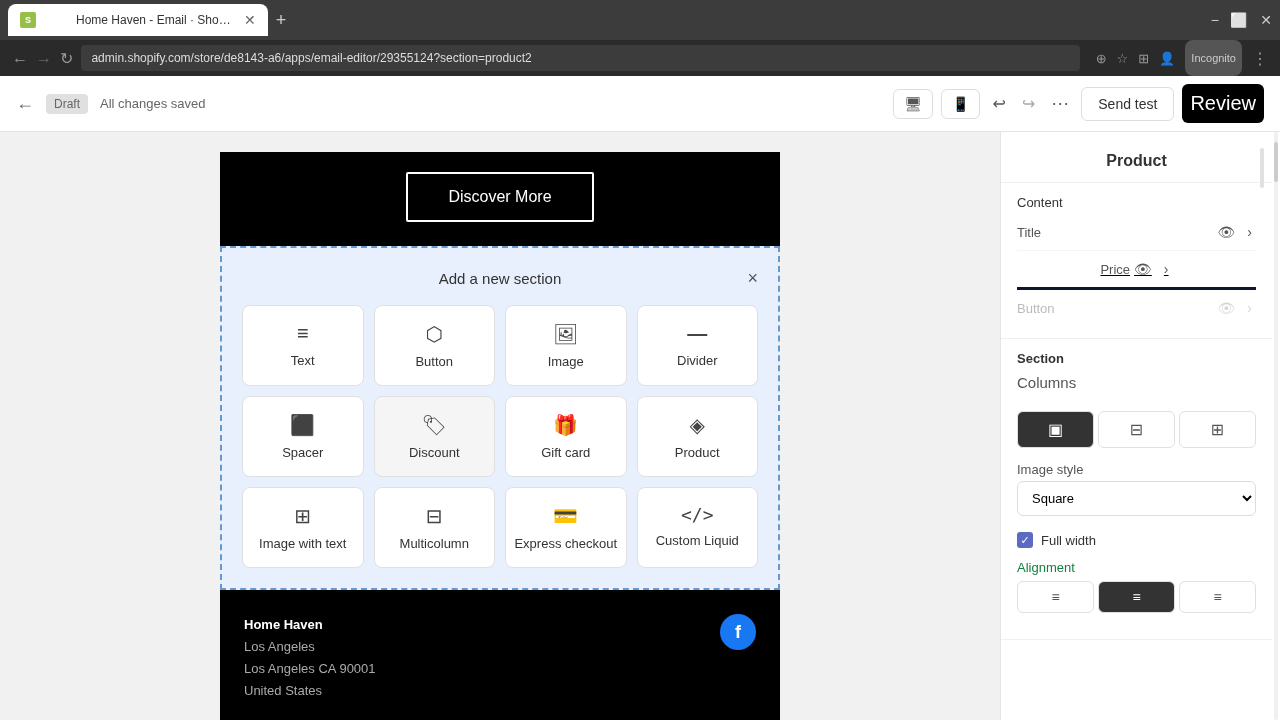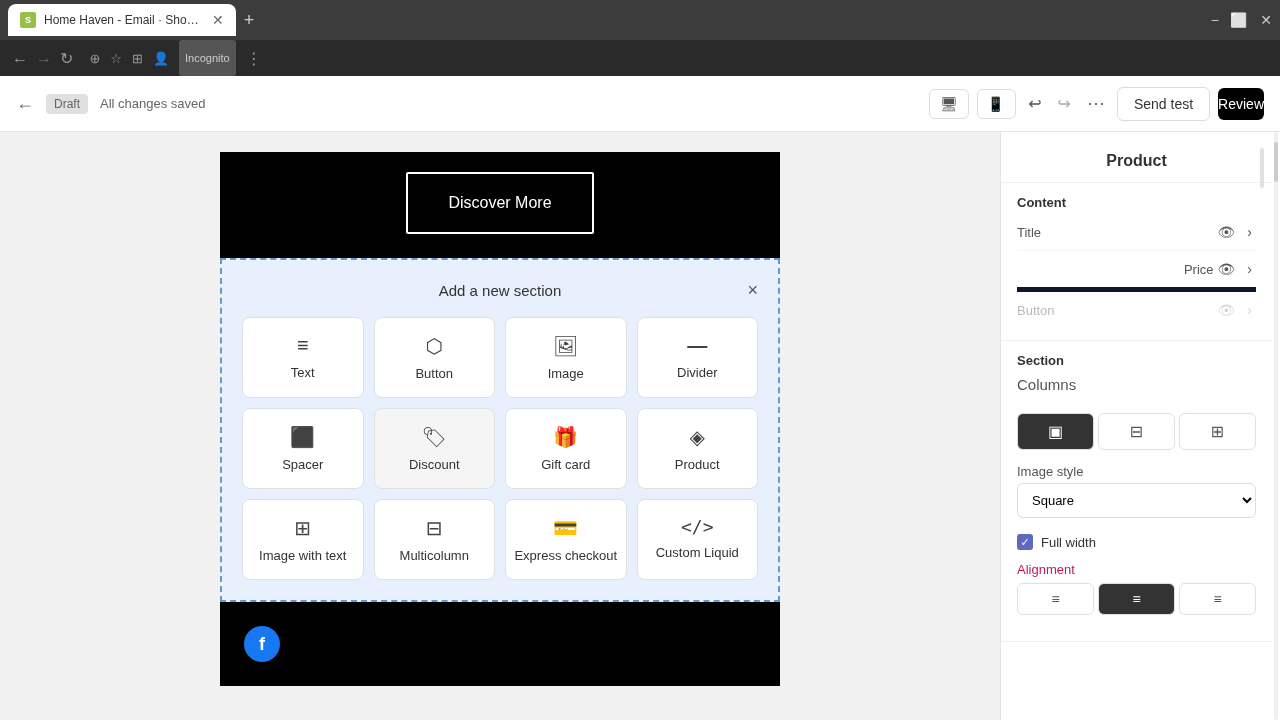--- a/index.html
+++ b/index.html
@@ -4,68 +4,69 @@
   <style>
     * { box-sizing: border-box; margin: 0; padding: 0; }
     body { font-family: -apple-system, BlinkMacSystemFont, 'Segoe UI', sans-serif; background: #f1f1f1; width: 1280px; height: 720px; overflow: hidden; }
   </style>
 </head>
 <body>
 
 <div style="background:#3c3c3c; height:40px; display:flex; align-items:center; padding:0 8px; gap:8px;">
   <div style="background:#fff; border-radius:8px 8px 0 0; height:32px; display:flex; align-items:center; padding:0 12px; gap:8px; font-size:13px; color:#333; min-width:200px;">
     <div style="width:16px; height:16px; background:#96bf48; border-radius:2px; display:flex; align-items:center; justify-content:center; color:white; font-size:9px; font-weight:bold;">S</div>
-    <span style="font-size:12px; white-space:nowrap; overflow:hidden; text-overflow:ellipsis; max-width:160px;">Home Haven - Email · Shopify</span>
+    <span style="font-size:12px; white-space:nowrap; overflow:hidden; text-overflow:ellipsis; max-width:160px;margin-left:32px;">Home Haven - Email · Shopify</span>
     <span style="margin-left:auto; color:#666; cursor:pointer; font-size:14px;">✕</span>
   </div>
   <span style="color:#ccc; font-size:18px; cursor:pointer;">+</span>
   <div style="margin-left:auto; display:flex; gap:12px;">
     <span style="color:#ccc; font-size:14px; cursor:pointer;">−</span>
     <span style="color:#ccc; font-size:14px; cursor:pointer;">⬜</span>
     <span style="color:#ccc; font-size:14px; cursor:pointer;">✕</span>
   </div>
 </div>
 
 <div style="background:#2a2a2a; height:36px; display:flex; align-items:center; padding:0 12px; gap:8px;">
   <span style="color:#999; font-size:16px; cursor:pointer;">←</span>
   <span style="color:#666; font-size:16px; cursor:pointer;">→</span>
   <span style="color:#999; font-size:16px; cursor:pointer;">↻</span>
+  <div style="flex:1; background:#3c3c3c; border-radius:4px; height:26px; display:flex; align-items:center; padding:0 10px; color:#ddd; font-size:12px;">admin.shopify.com/store/de8143-a6/apps/email-editor/29355124?section=product2</div>
   <div style="display:flex; gap:10px; align-items:center; margin-left:8px;">
     <span style="color:#999; font-size:13px; cursor:pointer;">⊕</span>
     <span style="color:#999; font-size:13px; cursor:pointer;">☆</span>
     <span style="color:#999; font-size:13px; cursor:pointer;">⊞</span>
     <span style="color:#999; font-size:13px; cursor:pointer;">👤</span>
-    <span style="background:#555; color:#ccc; font-size:11px; padding:12px 6px; border-radius:3px;">Incognito</span>
+    <span style="background:#555; color:#ccc; font-size:11px; padding:12px 6px; border-radius:8px;">Incognito</span>
     <span style="color:#999; font-size:16px; cursor:pointer;">⋮</span>
   </div>
 </div>
 
 <div style="background:#fff; height:56px; display:flex; align-items:center; padding:0 16px; gap:12px; border-bottom:1px solid #e5e5e5;">
   <span style="color:#666; cursor:pointer; font-size:18px;">←</span>
   <span style="background:#e0e0e0; color:#666; font-size:12px; padding:3px 8px; border-radius:4px;">Draft</span>
   <span style="font-size:13px; color:#666;">All changes saved</span>
   <div style="margin-left:auto; display:flex; align-items:center; gap:8px;">
     <button style="background:none; border:1px solid #ddd; border-radius:6px; padding:6px 10px; cursor:pointer; color:#555; font-size:14px;">🖥</button>
     <button style="background:none; border:1px solid #ddd; border-radius:6px; padding:6px 10px; cursor:pointer; color:#555; font-size:14px;">📱</button>
     <button style="background:none; border:none; cursor:pointer; color:#555; font-size:16px; padding:4px;">↩</button>
     <button style="background:none; border:none; cursor:pointer; color:#aaa; font-size:16px; padding:4px;">↪</button>
     <button style="background:none; border:none; cursor:pointer; color:#555; font-size:18px; padding:4px;">···</button>
     <button style="background:#fff; border:1px solid #ddd; border-radius:6px; padding:8px 16px; font-size:14px; cursor:pointer; color:#333;">Send test</button>
-    <button style="background:#000; color:#fff; border:none; border-radius:6px; padding:8px 0; font-size:14px; cursor:pointer;">Review</button>
+    <button style="background:#000; color:#fff; border:none; border-radius:6px; padding:8px 8px; font-size:20px; cursor:pointer;">Review</button>
   </div>
 </div>
 
 <div style="display:flex; height:calc(720px - 40px - 36px - 56px);">
 
   <div style="flex:1; background:#f1f1f1; overflow-y:auto; display:flex; flex-direction:column; align-items:center; padding:20px 0; position:relative;">
 
     <div style="width:560px; position:relative;">
 
       <div style="background:#000; padding:20px 24px 24px; display:flex; justify-content:center;">
-        <button style="background:transparent; border:2px solid #fff; color:#fff; padding:20px 40px; font-size:16px; cursor:pointer; border-radius:2px;">Discover More</button>
+        <button style="background:transparent; border:2px solid #fff; color:#fff; padding:14px 40px; font-size:16px; cursor:pointer; border-radius:2px;">Discover More</button>
       </div>
 
       <div style="background:#e8f0fe; border:2px dashed #6699cc; padding:20px; margin:0;">
         <div style="display:flex; align-items:center; justify-content:space-between; margin-bottom:16px;">
           <div style="flex:1;"></div>
           <span style="font-size:15px; color:#333; font-weight:500; text-align:center; flex:2;">Add a new section</span>
           <div style="flex:1; display:flex; justify-content:flex-end;">
             <button style="background:none; border:none; font-size:18px; cursor:pointer; color:#555;">×</button>
           </div>
         </div>
@@ -130,20 +131,26 @@
           <div style="background:#fff; border:1px solid #e0e0e0; border-radius:8px; padding:16px 8px; display:flex; flex-direction:column; align-items:center; gap:8px; cursor:pointer;">
             <span style="font-size:18px; color:#444; font-family:monospace;">&lt;/&gt;</span>
             <span style="font-size:13px; color:#333;">Custom Liquid</span>
           </div>
 
         </div>
       </div>
 
       <div style="background:#000; padding:24px; color:#ccc;">
         <div style="display:flex; justify-content:space-between; align-items:flex-start;">
+          <div style="font-size:13px; line-height:1.7; color:#aaa;">
+            <div style="color:#fff; font-weight:600;">Home Haven</div>
+            <div>Los Angeles</div>
+            <div>Los Angeles CA 90001</div>
+            <div>United States</div>
+          </div>
           <div style="width:36px; height:36px; background:#1877f2; border-radius:50%; display:flex; align-items:center; justify-content:center; color:#fff; font-size:18px; font-weight:bold;">f</div>
         </div>
       </div>
 
     </div>
 
 
   </div>
 
   <div style="width:280px; background:#fff; border-left:1px solid #e5e5e5; overflow-y:auto; position:relative;">
@@ -155,31 +162,31 @@
     <div style="padding-right:8px;">
 
       <div style="padding:20px 16px 12px; border-bottom:1px solid #f0f0f0; position:relative;">
         <div style="position:absolute; right:8px; top:16px; display:flex; flex-direction:column; gap:2px;">
           <div style="width:4px; height:40px; background:#e0e0e0; border-radius:2px;"></div>
         </div>
         <div style="font-size:16px; font-weight:600; color:#333; text-align:center;">Product</div>
       </div>
 
       <div style="padding:12px 16px; border-bottom:1px solid #f0f0f0;">
-        <div style="font-size:13px; font-weight:700; color:#333; margin-bottom:4px;">Content</div>
+        <div style="font-size:13px; font-weight:400; color:#333; margin-bottom:4px;">Content</div>
 
         <div style="display:flex; align-items:center; justify-content:space-between; padding:8px 0; border-bottom:1px solid #f5f5f5;">
           <span style="font-size:13px; color:#555;">Title</span>
           <div style="display:flex; gap:4px;">
             <button style="background:none; border:none; cursor:pointer; color:#555; font-size:14px; padding:2px 4px;">👁</button>
             <button style="background:none; border:none; cursor:pointer; color:#555; font-size:14px; padding:2px 4px;">›</button>
           </div>
         </div>
 
-        <div style="display:flex; align-items:center; justify-content:flex-end; padding:8px 0; border-bottom:5px solid #0f172a;">
+        <div style="display:flex; align-items:center; justify-content:center; padding:8px 0; border-bottom:3px solid #0f172a;text-decoration:underline;">
           <span style="font-size:13px; color:#555;">Price</span>
           <div style="display:flex; gap:4px;">
             <button style="background:none; border:none; cursor:pointer; color:#555; font-size:14px; padding:2px 4px;">👁</button>
             <button style="background:none; border:none; cursor:pointer; color:#555; font-size:14px; padding:2px 4px;">›</button>
           </div>
         </div>
 
         <div style="display:flex; align-items:center; justify-content:space-between; padding:8px 0; opacity:0.4;">
           <span style="font-size:13px; color:#555;">Button</span>
           <div style="display:flex; gap:4px;">
@@ -204,21 +211,21 @@
           <option>Square</option>
           <option>Circle</option>
           <option>Natural</option>
         </select>
 
         <div style="display:flex; align-items:center; gap:8px; padding:6px 0; margin-bottom:6px;">
           <div style="width:16px; height:16px; background:#5c6ac4; border-radius:3px; display:flex; align-items:center; justify-content:center; color:white; font-size:11px; cursor:pointer; flex-shrink:0;">✓</div>
           <span style="font-size:13px; color:#333;">Full width</span>
         </div>
 
-        <div style="font-size:13px; color:#be185d; margin-bottom:6px;">Alignment</div>
+        <div style="font-size:13px; color:#15803d; margin-bottom:6px;">Alignment</div>
         <div style="display:flex; gap:4px; margin-bottom:14px;">
           <button style="flex:1; border:1px solid #e0e0e0; border-radius:6px; padding:7px; cursor:pointer; background:#fff; color:#555; font-size:14px;">≡</button>
           <button style="flex:1; border:1px solid #e0e0e0; border-radius:6px; padding:7px; cursor:pointer; background:#333; color:#fff; font-size:14px;">≡</button>
           <button style="flex:1; border:1px solid #e0e0e0; border-radius:6px; padding:7px; cursor:pointer; background:#fff; color:#555; font-size:14px;">≡</button>
         </div>
 
 
       </div>
     </div>
 

